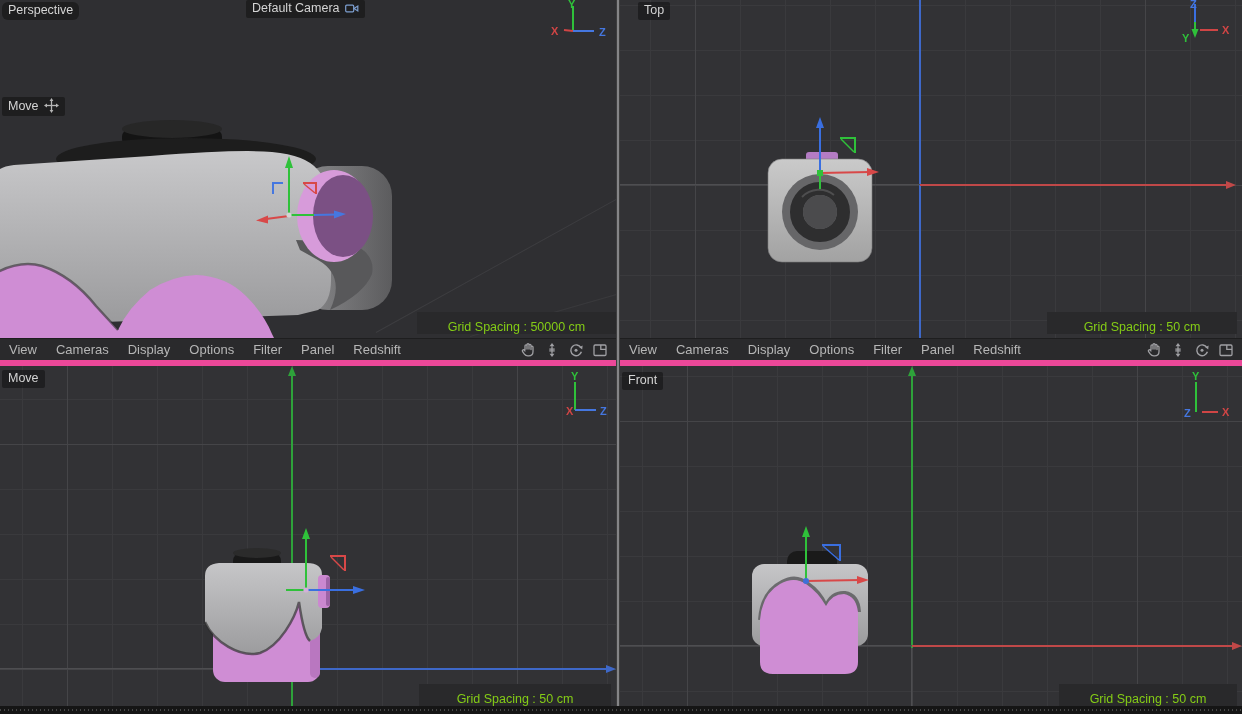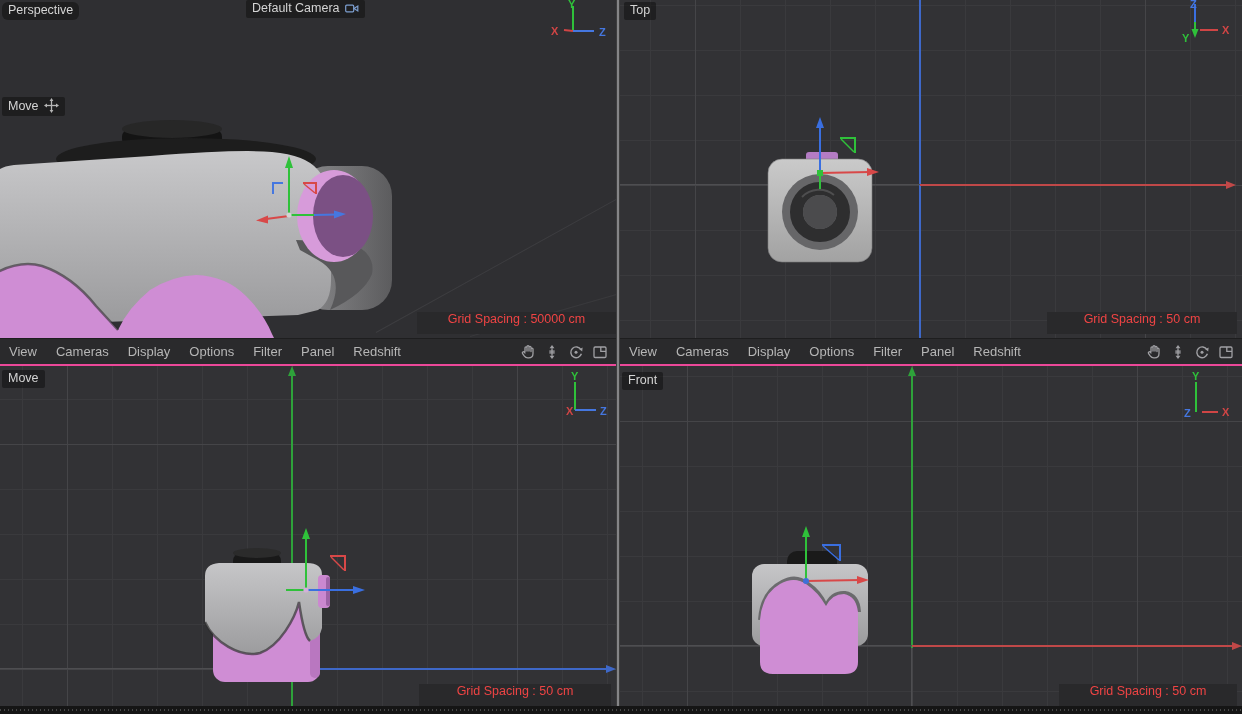--- a/index.html
+++ b/index.html
@@ -21,32 +21,32 @@
   #vp-top.grid-bg{background-position:75px 0px,0px 185px,30px 0px,0px 5px;}
   #vp-right.grid-bg{background-position:67px 0px,0px 78px,22px 0px,0px 33px;}
   #vp-front.grid-bg{background-position:67px 0px,0px 55px,22px 0px,0px 10px;}
 
   
   .chip{position:absolute;display:inline-flex;align-items:center;gap:5px;
         background:rgba(16,16,16,.55);color:#d4d4d4;font-size:12.5px;
         padding:1px 6px 3px;border-radius:2px;white-space:nowrap;}
   
   .menubar{position:absolute;top:338px;height:28px;background:#2a2a2c;
-           border-top:1px solid #1e1e1f;border-bottom:2px solid #ec4899;
+           border-top:1px solid #1e1e1f;border-bottom:6px solid #ec4899;
            box-sizing:border-box;display:flex;align-items:center;color:#b6b6b6;font-size:13px;}
   #menubar-left{left:0;width:616px;}
   #menubar-right{left:620px;width:622px;}
   .menu-items{display:flex;gap:19px;padding-left:9px;flex:1;}
   .menu-items span{cursor:default;}
   .menu-icons{display:flex;gap:4px;align-items:center;padding-right:6px;}
   .menu-icons svg{display:block;}
 
   
-  .gridbar{position:absolute;height:22px;background:#29292b;color:#ef4444;
-           font-size:12.5px;display:flex;align-items:flex-start;justify-content:center;}
+  .gridbar{position:absolute;height:22px;background:#29292b;color:#84cc16;
+           font-size:12.5px;display:flex;align-items:flex-end;justify-content:center;}
   #vp-persp .gridbar{right:0;top:312px;width:199px;}
   #vp-top .gridbar{right:5px;top:312px;width:190px;}
   #vp-right .gridbar{right:5px;top:318px;width:192px;}
   #vp-front .gridbar{right:5px;top:318px;width:178px;}
 
   
   #divider-v{position:absolute;left:616px;top:0;width:4px;height:706px;
      background:linear-gradient(90deg,#161616,#858587 35%,#858587 65%,#161616);}
   #bottom-strip{position:absolute;left:0;top:706px;width:1242px;height:8px;
      background-color:#151515;
@@ -183,21 +183,21 @@
     <polyline points="80,23 95,23 95,38" fill="none" stroke="#2fc13a" stroke-width="2"></polyline>
     <line x1="81" y1="24" x2="94" y2="37" stroke="#2fc13a" stroke-width="1.4"></line>
     <line x1="60" y1="58" x2="60" y2="10" stroke="#3a6fe0" stroke-width="2"></line>
     <polygon points="60,2 56,13 64,13" fill="#3a6fe0"></polygon>
     <line x1="60" y1="58" x2="110" y2="57" stroke="#d84848" stroke-width="2"></line>
     <polygon points="119,57 107,53 107,61" fill="#d84848"></polygon>
     <line x1="60" y1="58" x2="60" y2="74" stroke="#2fc13a" stroke-width="2"></line>
     <rect x="57" y="55" width="6" height="6" fill="#2fc13a"></rect>
   </svg>
 
-  <span class="chip" style="left:4px;top:2px;">
+  <span class="chip" style="left:18px;top:2px;">
       <span>Top</span>
     </span>
 
   <svg class="corner-svg" style="right:10px;top:0;" width="66" height="48" viewBox="0 0 66 48">
     <line x1="29" y1="30" x2="29" y2="4" stroke="#3a6fe0" stroke-width="2"></line>
     <line x1="29" y1="22" x2="29" y2="32" stroke="#2fc13a" stroke-width="2"></line>
     <polygon points="29,38 25.5,29 32.5,29" fill="#2fc13a"></polygon>
     <line x1="34" y1="30" x2="52" y2="30" stroke="#d04545" stroke-width="2"></line>
     <text x="24" y="8" fill="#4577e0">Z</text>
     <text x="16" y="42" fill="#2fc13a">Y</text>

